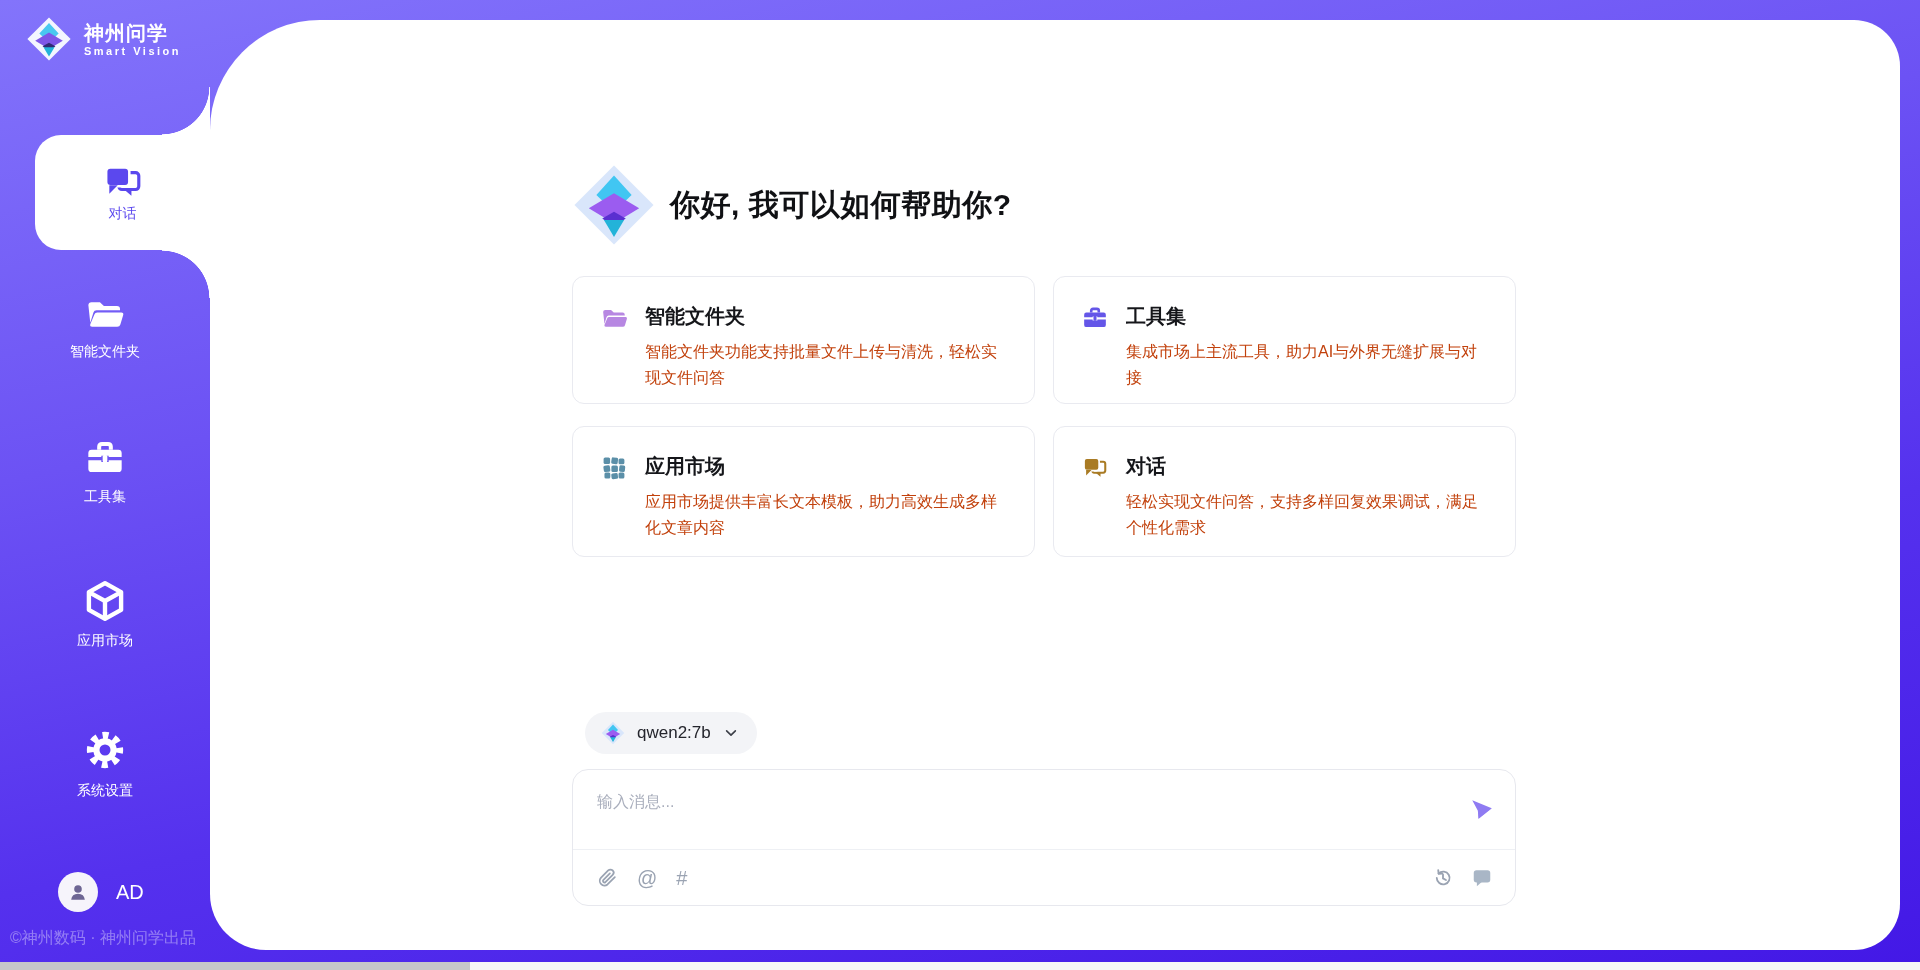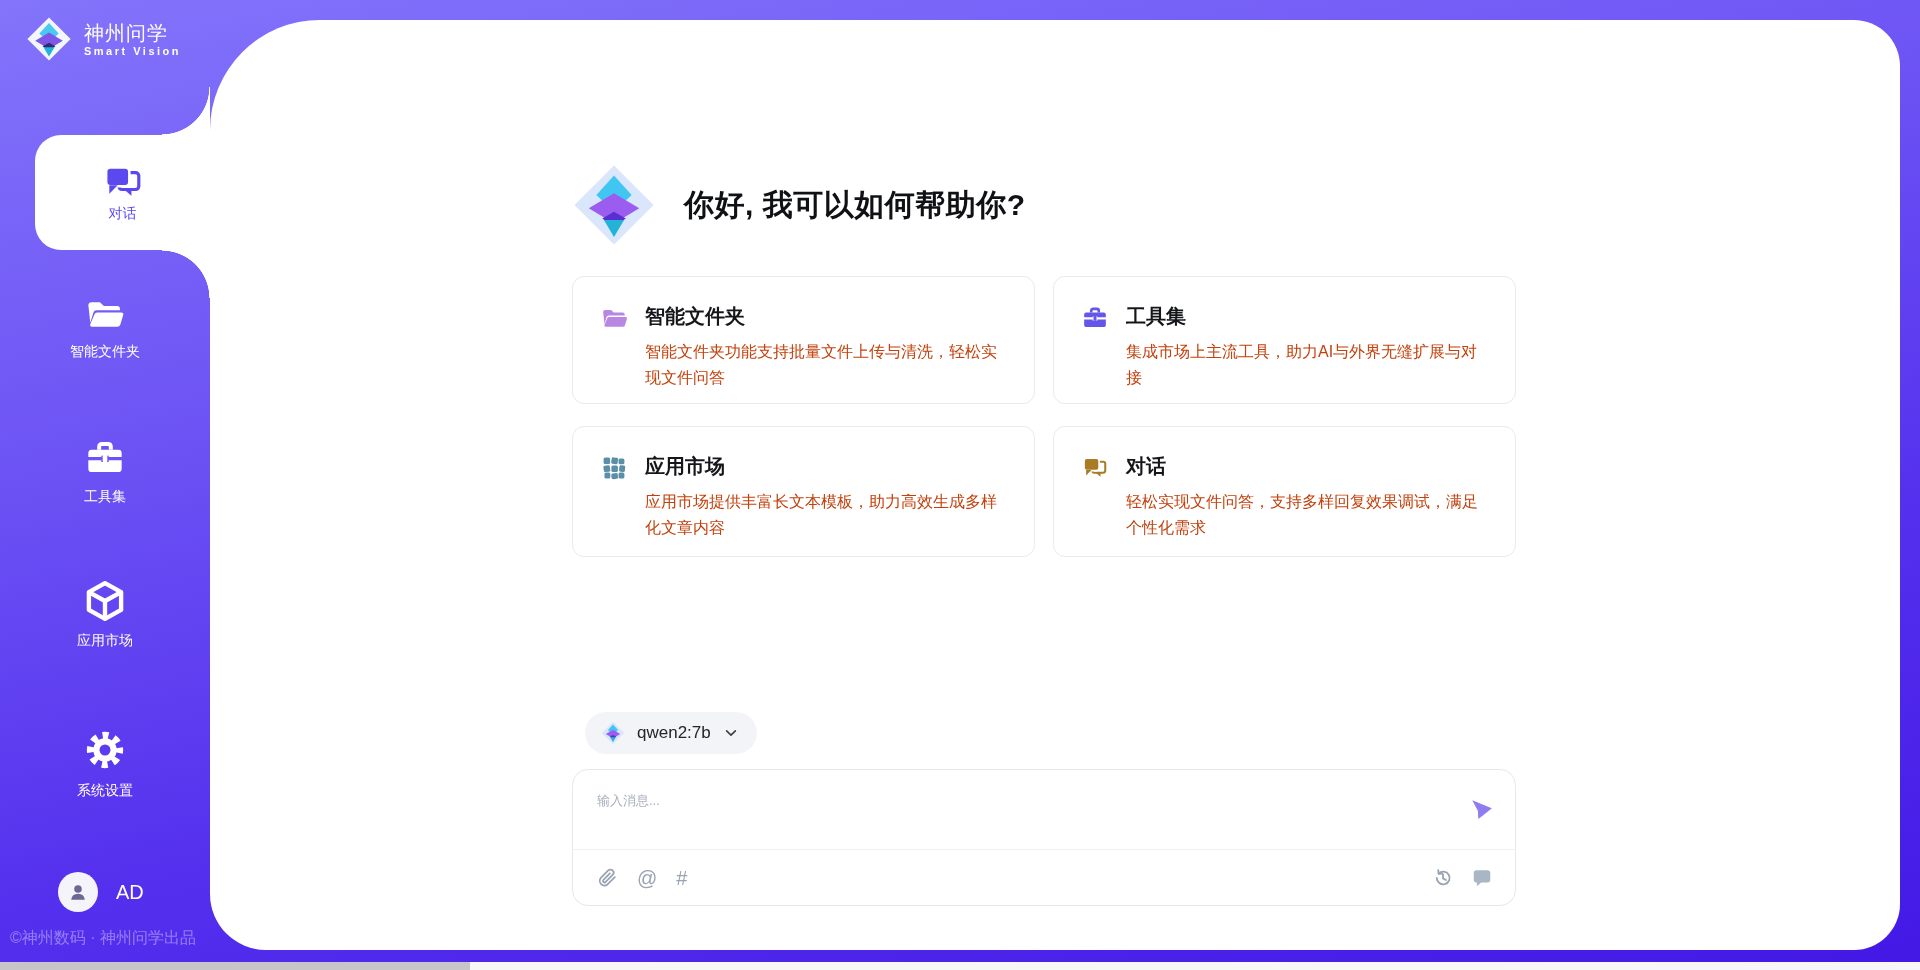--- a/index.html
+++ b/index.html
@@ -15,21 +15,21 @@
     position:absolute; left:210px; top:20px; width:1690px; height:930px;
     background:#ffffff;
     border-radius:110px 46px 46px 56px;
   }
 
   
   .sidebar { position:absolute; left:0; top:0; width:210px; height:970px; }
 
   .brand { position:absolute; left:26px; top:16px; display:flex; align-items:center; gap:12px; }
   .brand .logo { width:46px; height:46px; }
-  .brand-name { color:#fff; font-size:20px; font-weight:400; letter-spacing:1px; line-height:1.15; }
+  .brand-name { color:#fff; font-size:20px; font-weight:700; letter-spacing:1px; line-height:1.15; }
   .brand-sub { color:#fff; font-size:11px; letter-spacing:2.5px; font-weight:700; }
 
   .nav-item {
     position:absolute; left:0; width:210px; text-align:center; cursor:pointer;
     color:#ffffff; font-size:14px;
   }
   .nav-item .nav-ico { display:block; margin:0 auto 10px auto; }
 
   
   .tab-active {
@@ -44,21 +44,21 @@
 
   .user-row { position:absolute; left:58px; top:872px; display:flex; align-items:center; gap:18px; cursor:pointer; }
   .avatar { width:40px; height:40px; border-radius:50%; background:#f6f4fb; display:flex; align-items:center; justify-content:center; }
   .user-name { color:#fff; font-size:20px; }
 
   .side-footer { position:absolute; left:10px; top:928px; width:200px; color:rgba(255,255,255,0.38); font-size:16px; }
 
   
   .content { position:absolute; left:362px; top:0; width:944px; }
 
-  .greeting { position:absolute; left:0; top:143px; display:flex; align-items:center; gap:28px; }
+  .greeting { position:absolute; left:0; top:143px; display:flex; align-items:center; gap:14px; }
   .greeting .hero-logo { width:84px; height:84px; }
   .greeting-text { font-size:30px; font-weight:700; color:#101114; letter-spacing:0.5px; }
 
   .cards { position:absolute; left:0; top:256px; width:944px; display:grid;
            grid-template-columns:463px 463px; column-gap:18px; row-gap:22px; }
   .card {
     border:1px solid #e9eaf0; border-radius:12px; background:#fff; cursor:pointer;
     height:128px; padding:26px 28px 0 28px; position:relative;
   }
   .card:nth-child(n+3){ height:131px; }
@@ -75,21 +75,21 @@
 
   .composer {
     position:absolute; left:0; top:749px; width:944px; height:137px;
     border:1px solid #e7e8ee; border-radius:16px; background:#fff;
     display:flex; flex-direction:column;
   }
   .composer-top { flex:1; display:flex; align-items:flex-start; padding:14px 20px 0 24px; }
   .composer textarea {
     flex:1; border:none; outline:none; resize:none; height:52px;
     font-family:"Liberation Sans","DejaVu Sans",sans-serif;
-    font-size:13px; color:#333; background:transparent; padding-top:8px;
+    font-size:16px; color:#333; background:transparent; padding-top:8px;
   }
   .composer textarea::placeholder { color:#a9aebc; }
   .send-btn { margin-top:12px; cursor:pointer; }
   .composer-bar {
     height:56px; border-top:1px solid #eef0f4; display:flex; align-items:center;
     padding:0 22px 0 24px;
   }
   .bar-left  { display:flex; align-items:center; gap:19px; }
   .bar-right { margin-left:auto; display:flex; align-items:center; gap:17px; }
   .tool-ico { cursor:pointer; display:flex; align-items:center; }

